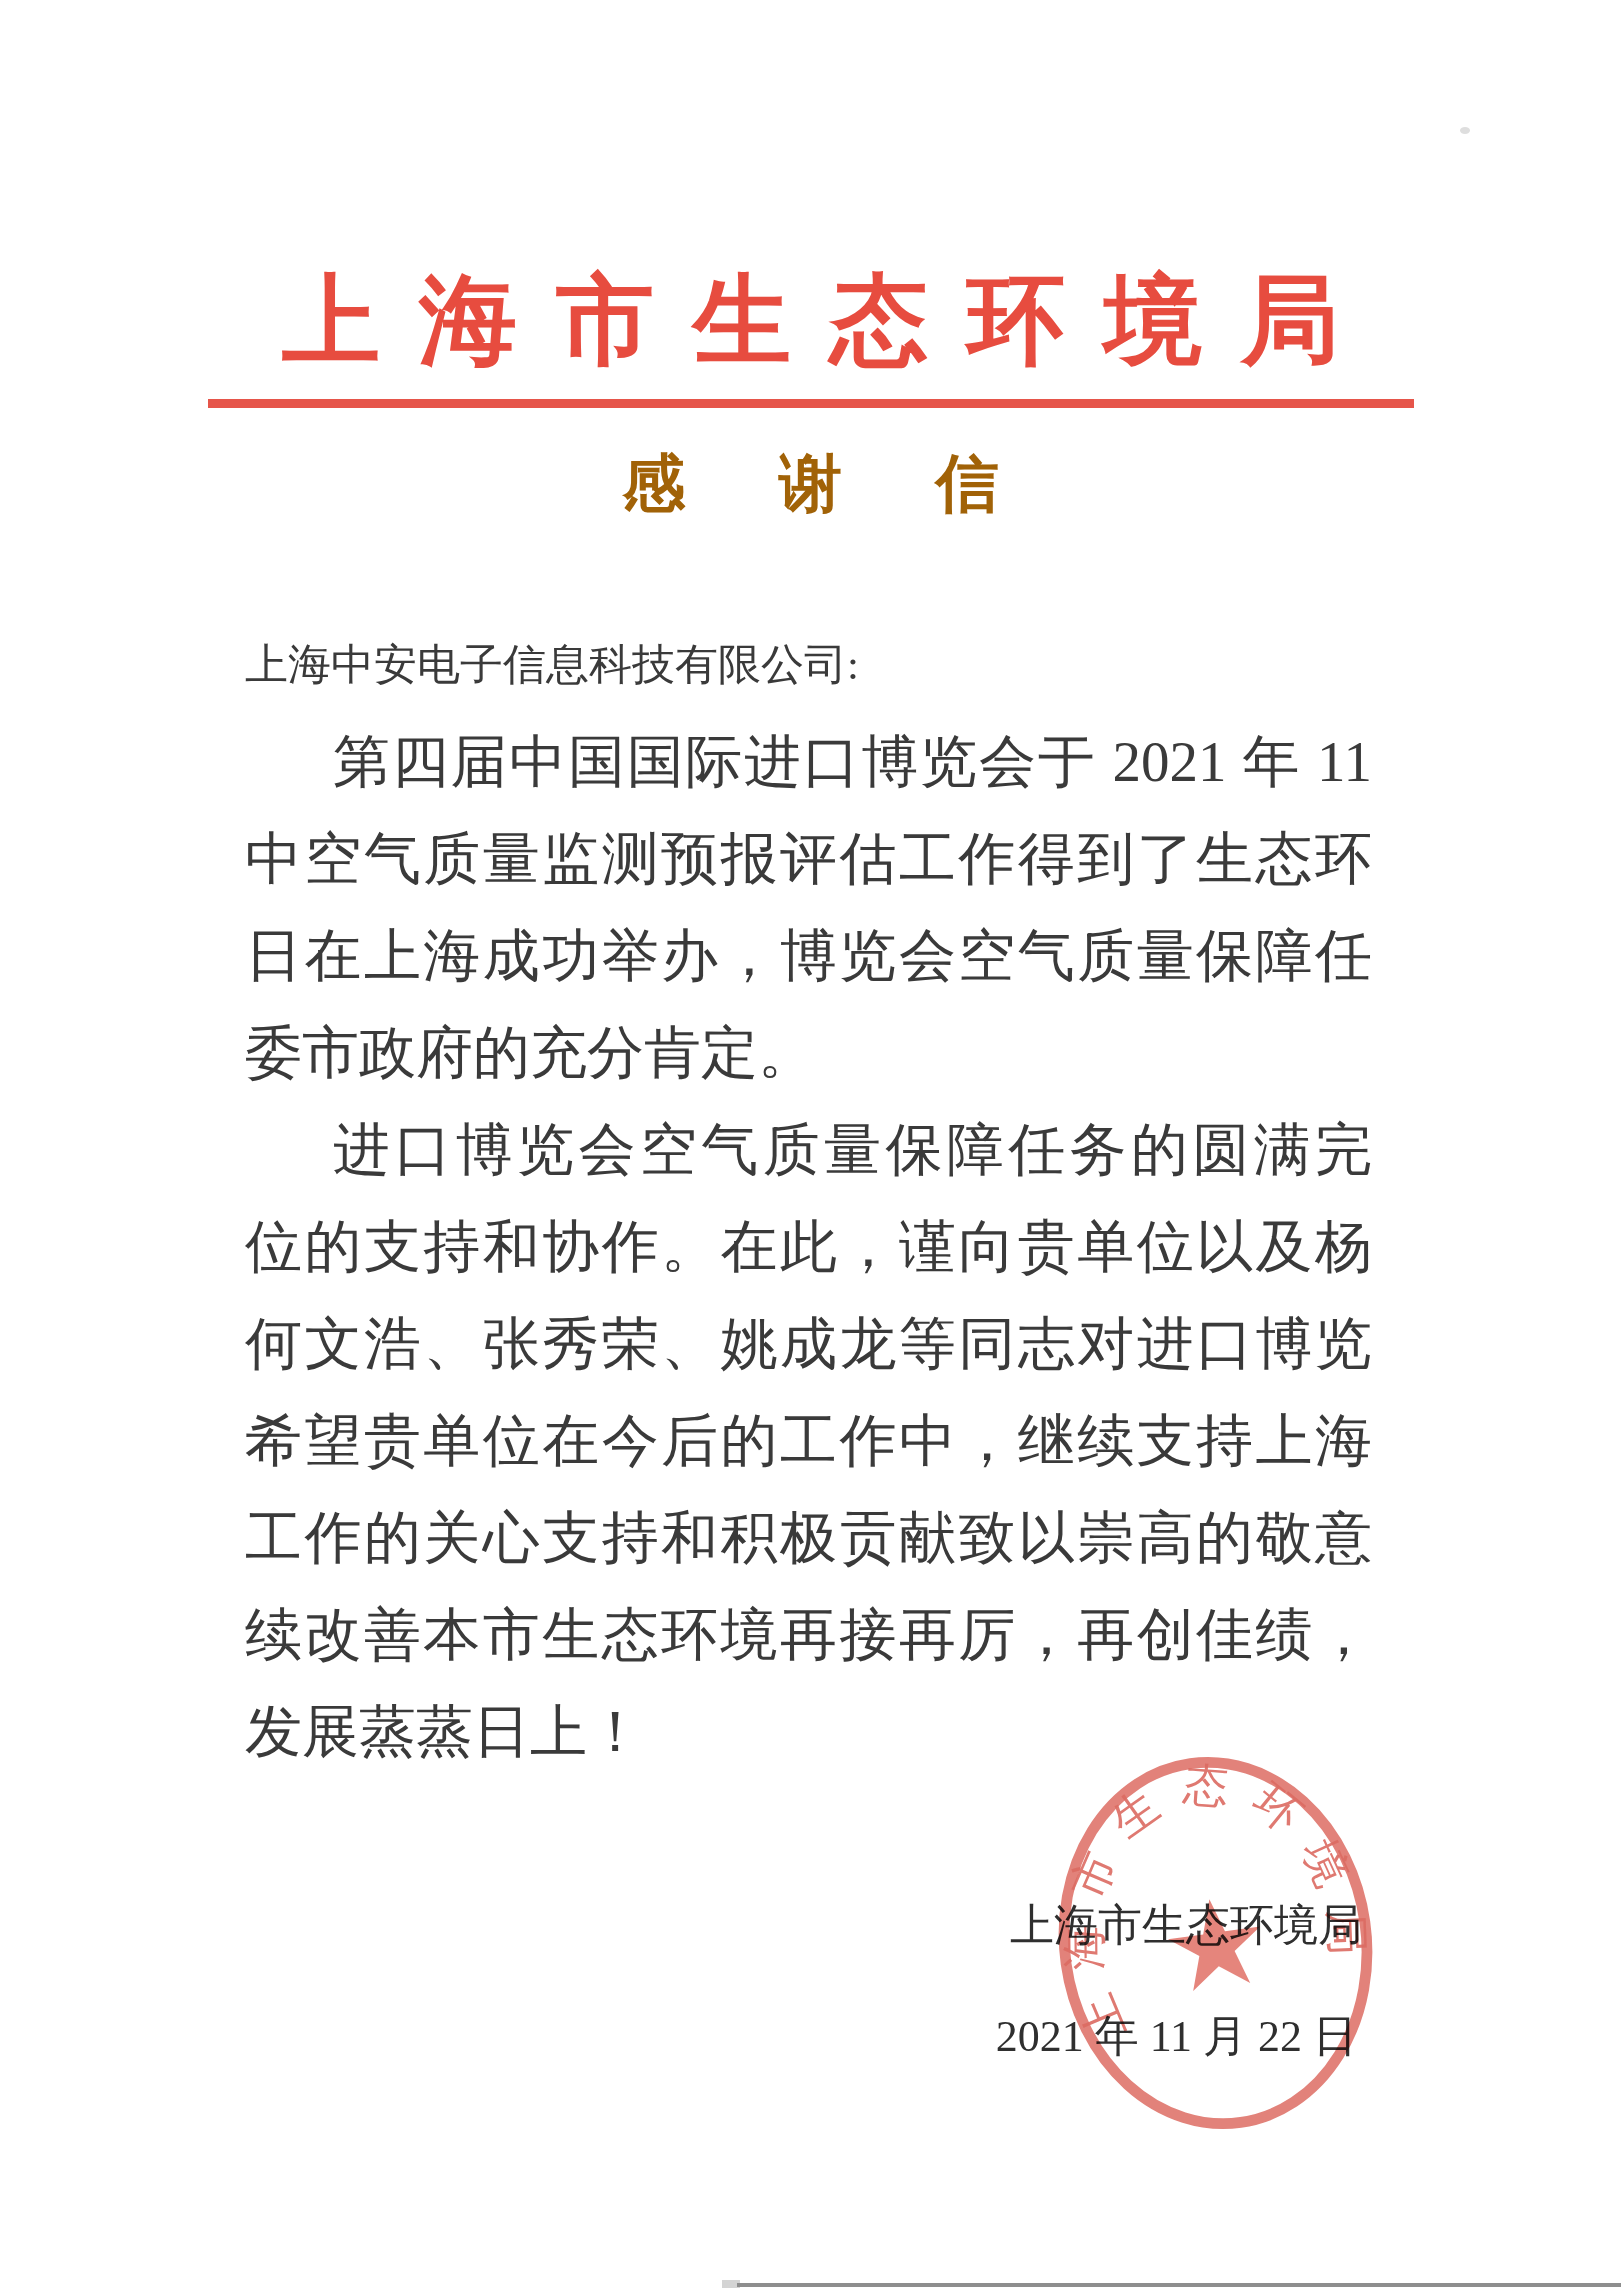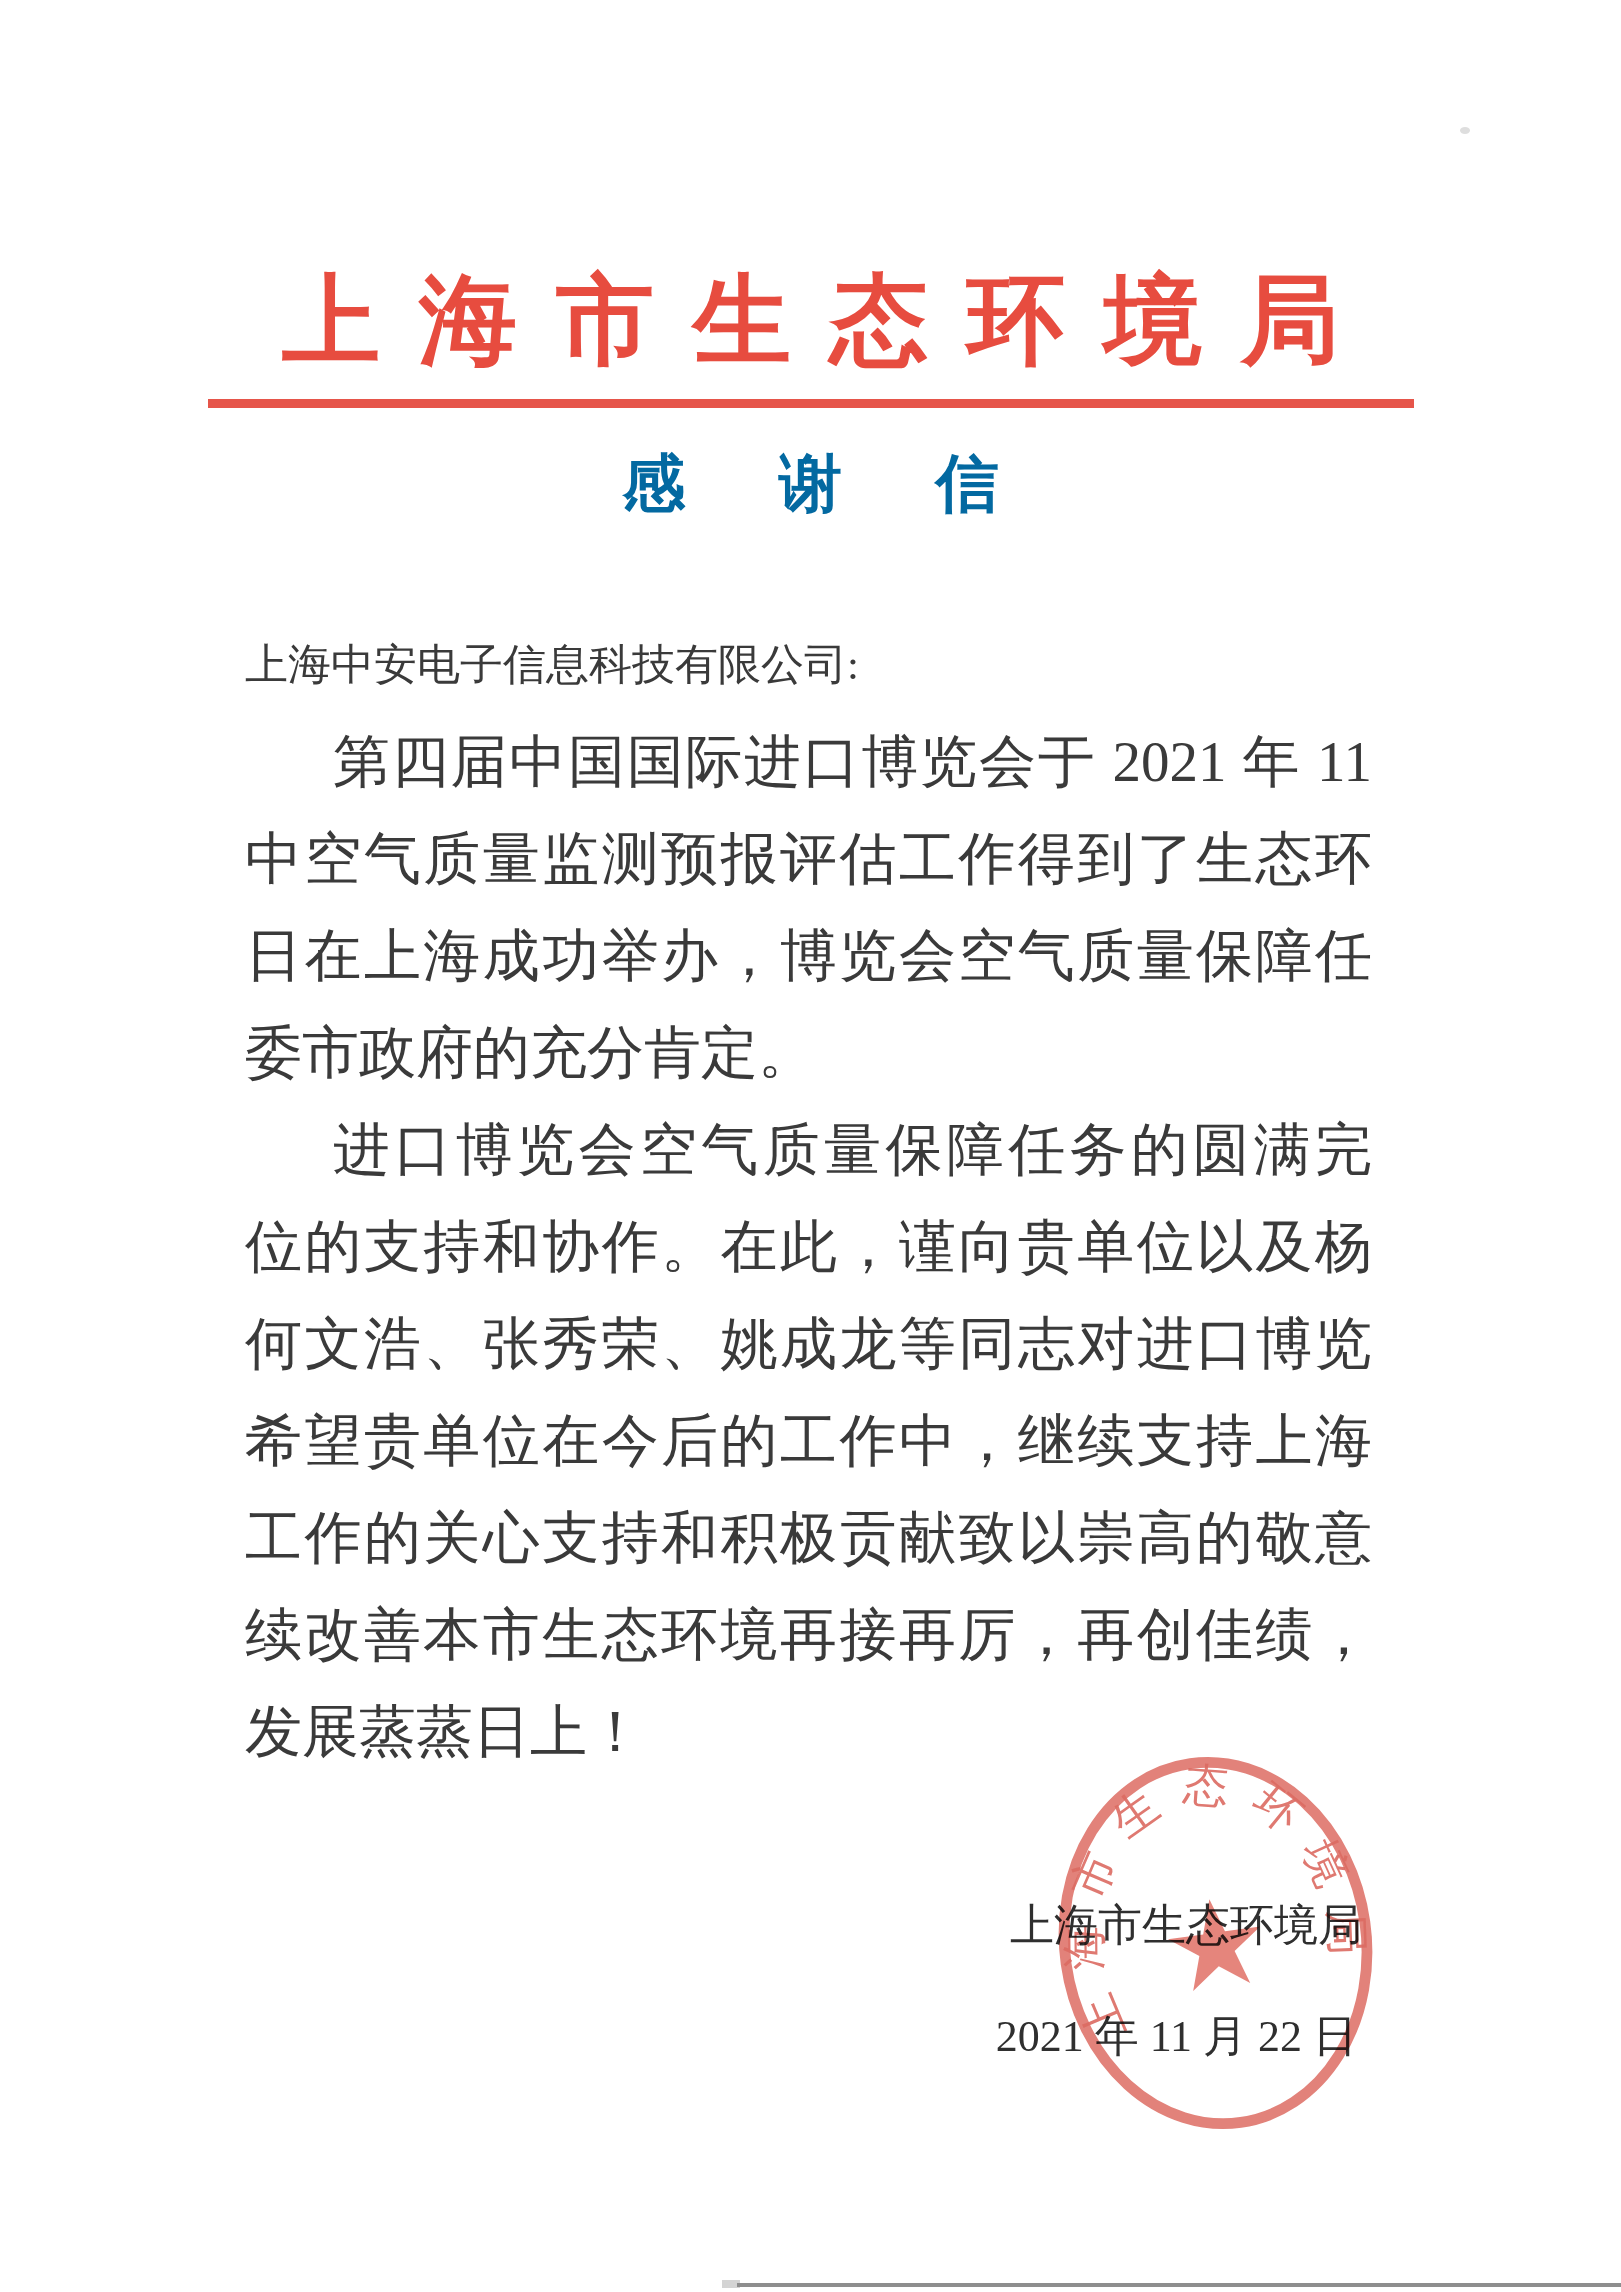--- a/index.html
+++ b/index.html
@@ -19,21 +19,21 @@
   }
   .red-rule {
     position:absolute; left:208px; top:399px; width:1206px; height:8.8px;
     background:#e6554a;
   }
   .letter-title {
     position:absolute; top:453px; left:0; width:100%; box-sizing:border-box;
     text-align:center; white-space:nowrap;
     font-size:63px; font-weight:bold; line-height:1;
     letter-spacing:39px; padding-left:39px;
-    color:#0369a1;
+    color:#a16207;
   }
   .salutation {
     position:absolute; left:245px; top:616px; width:1127px;
     height:97px; line-height:97px; font-size:43px; color:#3a3a3a;
   }
   .letter-body {
     position:absolute; left:245px; top:713px; width:1127px;
   }
   .letter-body .line {
     height:97px; line-height:97px; font-size:57px; color:#3a3a3a; overflow:hidden;

